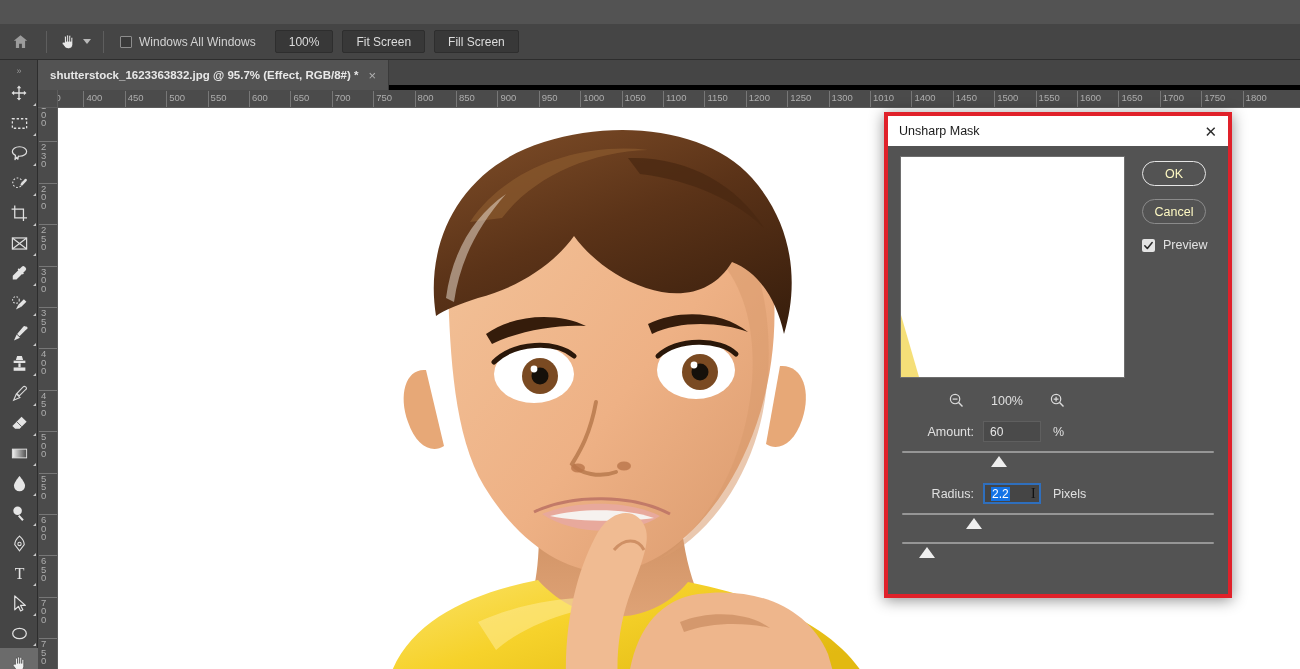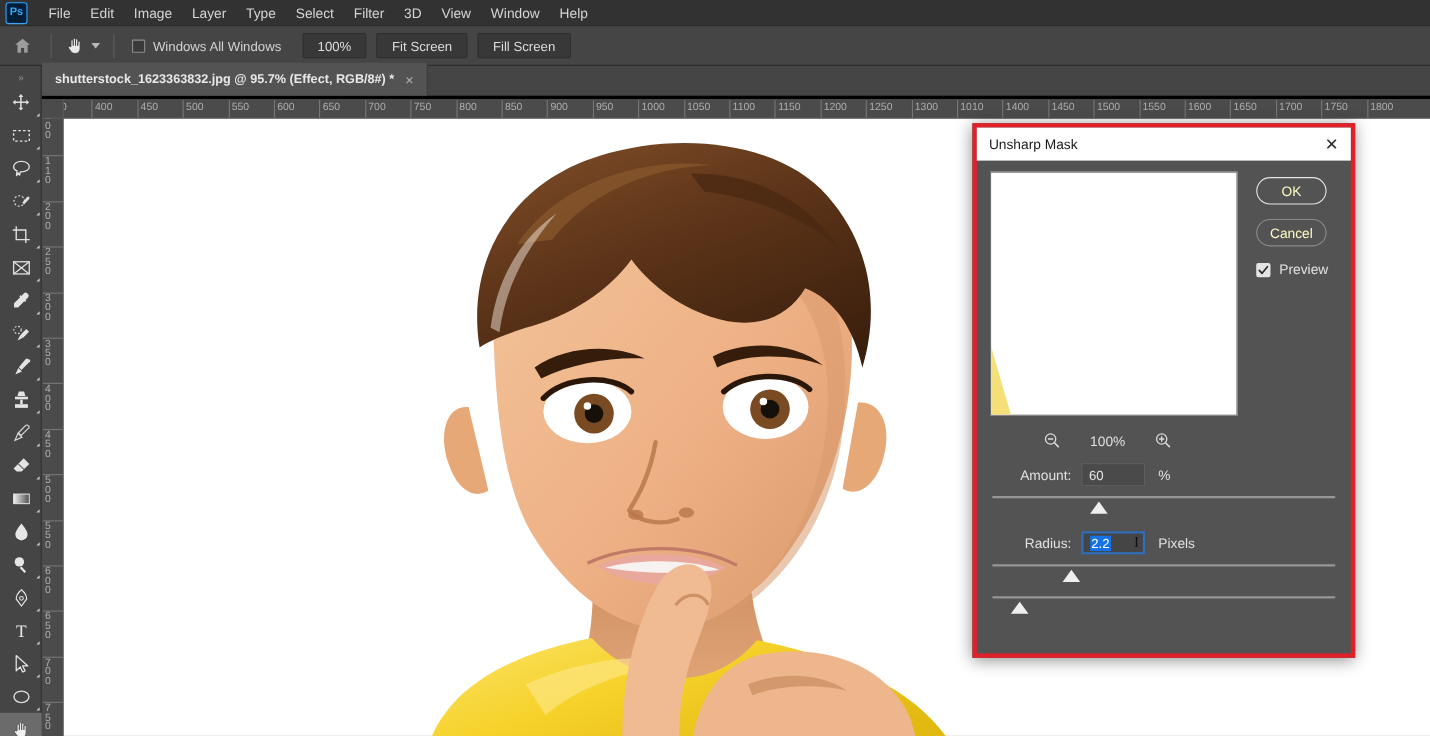--- a/index.html
+++ b/index.html
@@ -54,22 +54,22 @@
   .opt-btn {
     background: #383838; border: 1px solid #2e2e2e; border-radius: 2px;
     color: #dcdcdc; font-size: 12px; height: 23px; padding: 0 13px;
     display: flex; align-items: center; justify-content: center;
     margin-left: 9px; cursor: default;
   }
 
   
   .tabbar {
     position: absolute; top: 60px; left: 38px; width: 1262px; height: 30px;
-    background: #454545; border-bottom: 3px solid #000000;
-    display: flex; align-items: flex-end;
+    background: #454545; border-bottom: 5px solid #000000;
+    display: flex; align-items: flex-start;
   }
   .doc-tab {
     background: #535353; display: flex; align-items: center; gap: 10px;
     padding: 0 12px; height: 30px; border-right: 1px solid #3a3a3a;
   }
   .doc-tab-title { color: #e8e8e8; font-size: 11.5px; font-weight: bold; white-space: nowrap; }
   .tab-close { color: #b0b0b0; font-size: 13px; line-height: 1; }
 
   
   .toolbar {
@@ -187,34 +187,20 @@
     border-bottom: 11px solid #efefef;
   }
 
   
 </style>
 </head>
 <body>
 
 <div id="app">
 
-  <div class="menubar">
-    <div class="ps-logo">Ps</div>
-    <div class="menu-item">File</div>
-    <div class="menu-item">Edit</div>
-    <div class="menu-item">Image</div>
-    <div class="menu-item">Layer</div>
-    <div class="menu-item">Type</div>
-    <div class="menu-item">Select</div>
-    <div class="menu-item">Filter</div>
-    <div class="menu-item">3D</div>
-    <div class="menu-item">View</div>
-    <div class="menu-item">Window</div>
-    <div class="menu-item">Help</div>
-  </div>
 
   <div class="optionsbar">
     <div class="home-btn">
       <svg width="17" height="17" viewBox="0 0 24 24">
         <path d="M12 3 L2.5 11 H5.5 V21 H10 V15 H14 V21 H18.5 V11 H21.5 Z" fill="#9c9c9c"></path>
       </svg>
     </div>
     <div class="opt-sep"></div>
     <div class="tool-chip">
       <svg width="19" height="19" viewBox="0 0 24 24">
@@ -648,21 +634,21 @@
   <div class="ruler-v" id="rulerV">
       <div class="rt-v" style="top: -8px;">
         <div class="rn">100</div>
       </div>
       <div class="rmin" style="top: 0.28px;"></div>
       <div class="rmin" style="top: 8.56px;"></div>
       <div class="rmin" style="top: 16.84px;"></div>
       <div class="rmin" style="top: 25.12px;"></div>
       <div class="rt-v" style="top: 33.4px;">
         <div class="rl"></div>
-        <div class="rn">110</div>
+        <div class="rn">230</div>
       </div>
       <div class="rmin" style="top: 41.68px;"></div>
       <div class="rmin" style="top: 49.96px;"></div>
       <div class="rmin" style="top: 58.24px;"></div>
       <div class="rmin" style="top: 66.52px;"></div>
       <div class="rt-v" style="top: 74.8px;">
         <div class="rl"></div>
         <div class="rn">200</div>
       </div>
       <div class="rmin" style="top: 83.08px;"></div>

